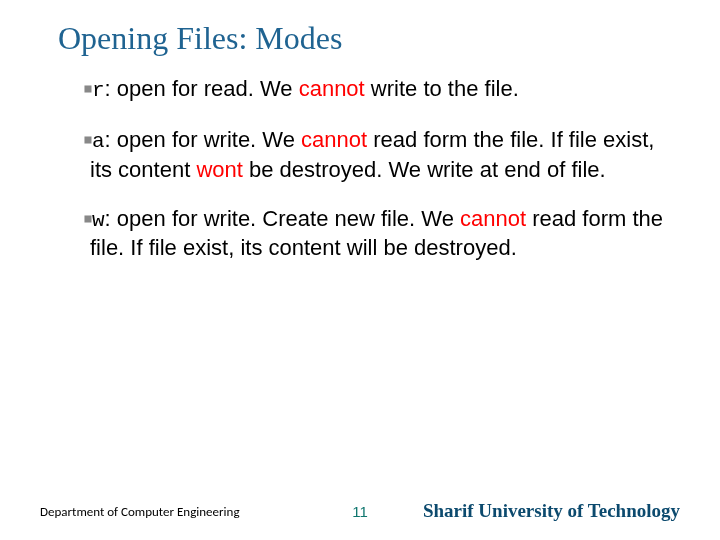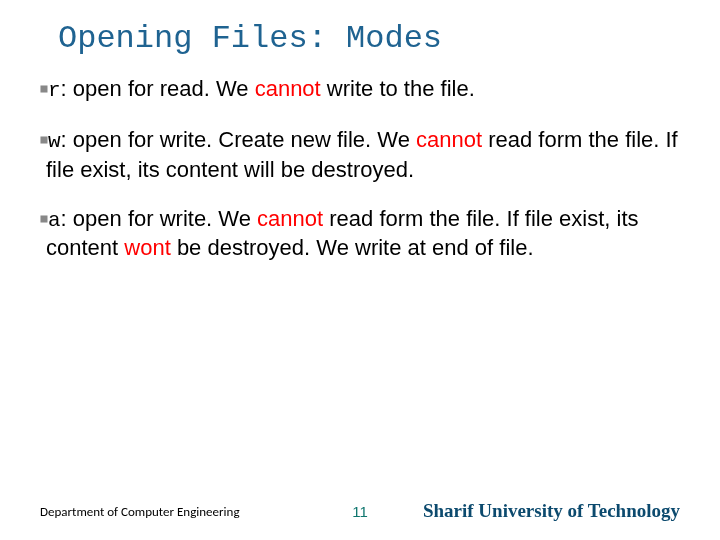--- a/index.html
+++ b/index.html
@@ -16,31 +16,32 @@
     height: 100%;
     padding: 20px 40px 0 40px;
     position: relative;
   }
   .title {
     color: #1f6391;
     font-size: 32px;
     font-weight: 400;
     margin-left: 18px;
     margin-bottom: 18px;
-    font-family: Liberation Mono, monospace;
+    font-family: Liberation Serif, serif;
   }
   .content {
     font-size: 22px;
     color: #000;
     line-height: 1.25;
   }
   .bullet {
     margin-bottom: 22px;
     padding-left: 6px;
     text-indent: -6px;
+    margin-left: 44px;
   }
   .bullet::before {
     content: "⯀";
     font-size: 10px;
     color: #888;
     margin-right: 0px;
     position: relative;
     top: -3px;
   }
   .mono {
@@ -80,23 +81,23 @@
 </head>
 <body>
 
 <div class="slide">
   <h1 class="title">Opening Files: Modes</h1>
 
   <div class="content">
 
     <div class="bullet"><span class="mono">r</span><span>: open for read. We </span><span class="red">cannot</span><span> write to the file.</span></div>
 
+    <div class="bullet"><span class="mono">a</span><span>: open for write. We </span><span class="red">cannot</span><span> read form the file. If file exist, its content </span><span class="red">wont</span><span> be destroyed. We write at end of file.</span></div>
+
     <div class="bullet"><span class="mono">w</span><span>: open for write. Create new file. We </span><span class="red">cannot</span><span> read form the file. If file exist, its content will be destroyed.</span></div>
-
-    <div class="bullet"><span class="mono">a</span><span>: open for write. We </span><span class="red">cannot</span><span> read form the file. If file exist, its content </span><span class="red">wont</span><span> be destroyed. We write at end of file.</span></div>
 
 
   </div>
 
   <div class="footer">
     <span class="footer-left">Department of Computer Engineering</span>
     <span class="footer-center">11</span>
     <span class="footer-right">Sharif University of Technology</span>
   </div>
 </div>

